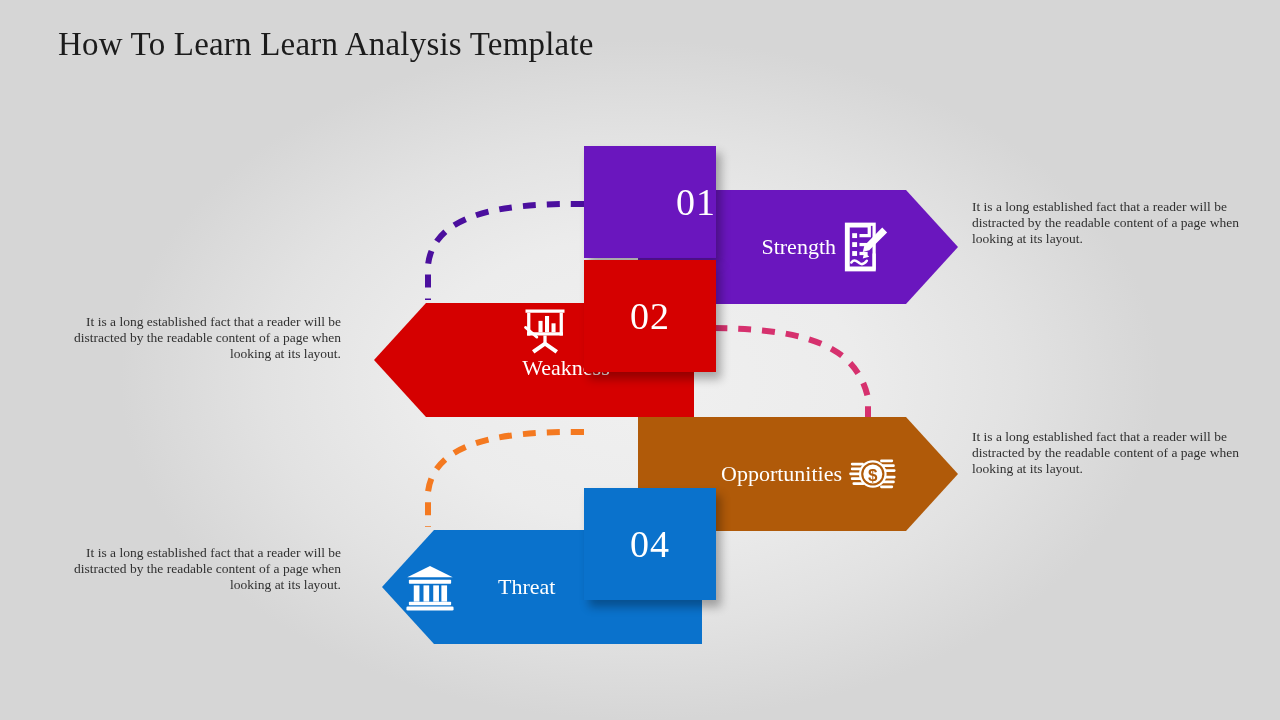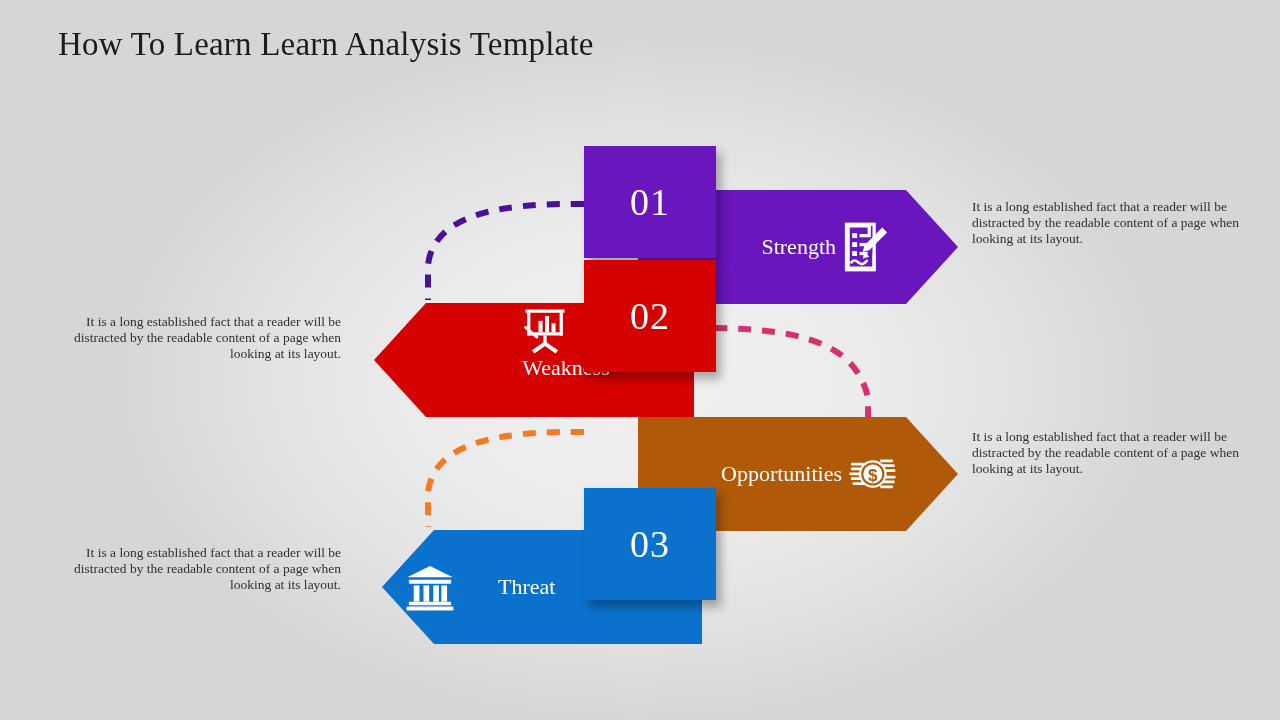--- a/index.html
+++ b/index.html
@@ -205,31 +205,31 @@
           <rect x="36" y="30" width="7" height="20"></rect>
           <rect x="46" y="30" width="7" height="20"></rect>
           <rect x="6" y="50" width="52" height="4.5" rx="1"></rect>
           <rect x="3" y="56" width="58" height="5" rx="1.6"></rect>
         </svg>
       </span>
       <span class="arrow-label">Threat</span>
     </div>
   </div>
 
-  <div class="numbox" style="left:584px; top:146px; background:#6a16be; z-index:5;">
+  <div class="numbox" style="left:584px; top:146px; background:#6a16be; z-index:5;justify-content:flex-end;">
     <span>01</span>
   </div>
 
   <div class="numbox" style="left:584px; top:260px; background:#d50000; z-index:6;">
     <span>02</span>
   </div>
 
 
   <div class="numbox" style="left:584px; top:488px; background:#0a72cc; z-index:8;">
-    <span>03</span>
+    <span>04</span>
   </div>
 
   <div class="para para-right" style="left:972px; top:199px;">It is a long established fact that a reader will be distracted by the readable content of a page when looking at its layout.</div>
 
   <div class="para para-left" style="left:41px; top:314px;">It is a long established fact that a reader will be distracted by the readable content of a page when looking at its layout.</div>
 
   <div class="para para-right" style="left:972px; top:429px;">It is a long established fact that a reader will be distracted by the readable content of a page when looking at its layout.</div>
 
   <div class="para para-left" style="left:41px; top:545px;">It is a long established fact that a reader will be distracted by the readable content of a page when looking at its layout.</div>
 

